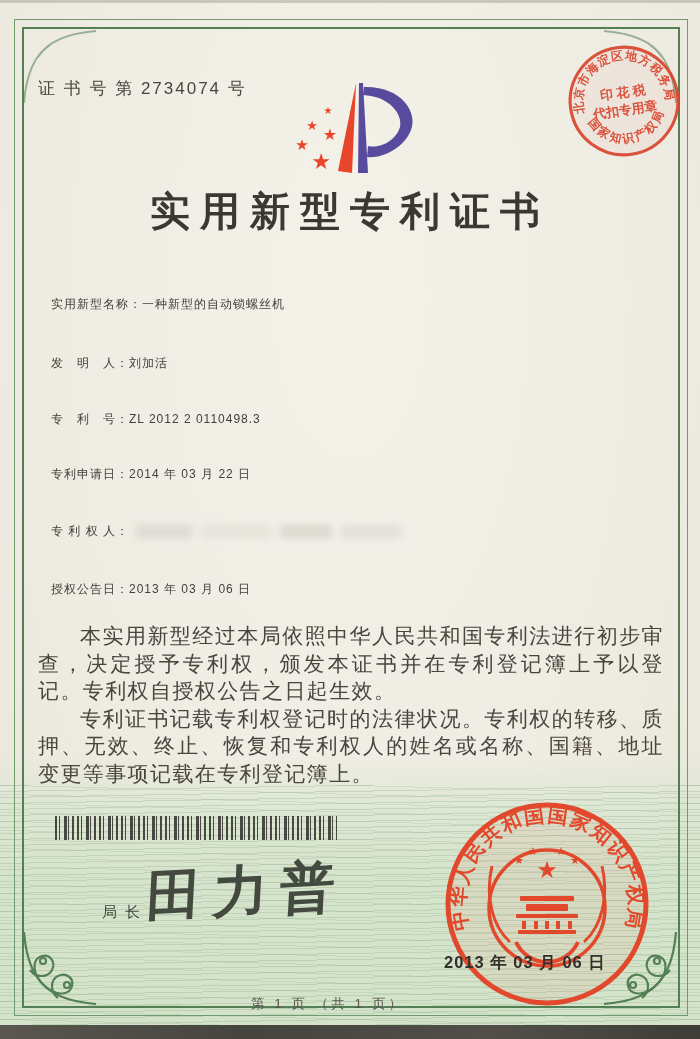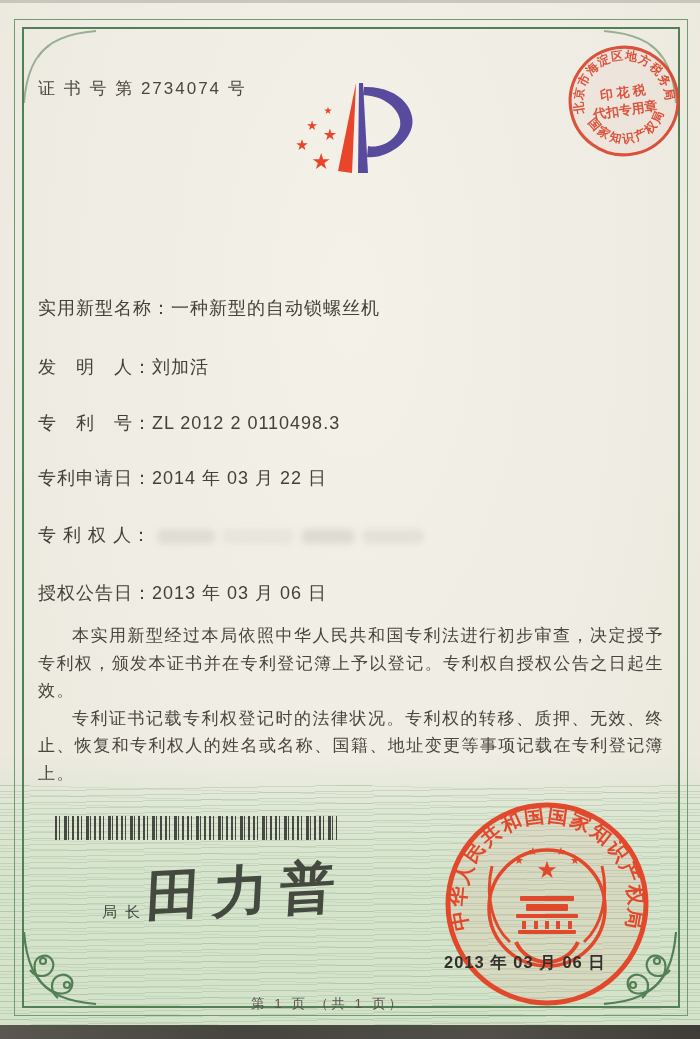--- a/index.html
+++ b/index.html
@@ -30,28 +30,28 @@
   .corner.bl { left:22px; bottom:36px; transform:scaleX(-1); }
   .corner.tr { right:22px; top:26px; transform:scaleY(-1); opacity:.55; }
   .corner.tl { left:22px; top:26px; transform:scale(-1,-1); opacity:.55; }
 
   .cert-no { position:absolute; left:38px; top:74px; font-size:17px; letter-spacing:2px; color:#4b453e; }
   .tax-stamp { position:absolute; left:566px; top:40px; width:116px; height:116px; transform:rotate(-8deg); opacity:.92; }
   .logo { position:absolute; left:278px; top:76px; width:164px; height:108px; }
   .title { position:absolute; left:0; right:0; top:181px; text-align:center;
     font-size:40px; font-weight:600; letter-spacing:10px; color:#3b3833; }
 
-  .field { position:absolute; left:38px; font-size:18px; letter-spacing:1px; color:#45403a; white-space:nowrap; }
+  .field { position:absolute; left:51px; font-size:12px; letter-spacing:1px; color:#45403a; white-space:nowrap; }
   .f0 { top:293px; } .f1 { top:352px;text-align:center; } .f2 { top:408px; } .f3 { top:463px; } .f4 { top:520px; } .f5 { top:578px; }
   .blur-blobs { display:inline-flex; gap:7px; vertical-align:middle; margin-left:6px; }
   .blob { height:15px; border-radius:6px; background:#e2dfd7; filter:blur(3px); opacity:.9; }
   .blob.b0{width:58px;background:#dedbd3;} .blob.b1{width:72px;background:#e7e4dc;} .blob.b2{width:54px;background:#dcd9d1;} .blob.b3{width:62px;background:#e3e0d8;}
 
   .paragraphs { position:absolute; left:38px; right:36px; top:619px;
-    font-size:17px; line-height:27.6px; letter-spacing:1.4px; text-align:justify; color:#4a443d; }
+    font-size:21px; line-height:27.6px; letter-spacing:1.4px; text-align:justify; color:#4a443d; }
   .paragraphs p { text-indent:2em; }
 
   .barcode { position:absolute; left:55px; top:813px; width:282px; height:24px;
     background: repeating-linear-gradient(90deg,
       #2f2d2a 0 2px, transparent 2px 4px,
       #2f2d2a 4px 5px, transparent 5px 9px,
       #2f2d2a 9px 12px, transparent 12px 13px,
       #2f2d2a 13px 14px, transparent 14px 17px,
       #2f2d2a 17px 19px, transparent 19px 22px); opacity:.85; }
 
@@ -120,20 +120,21 @@
     <text x="50" y="35" font-size="10" fill="#e8452a" text-anchor="middle">★</text>
     <text x="34" y="51" font-size="13" fill="#e8452a" text-anchor="middle">★</text>
     <text x="52" y="61" font-size="16" fill="#e8452a" text-anchor="middle">★</text>
     <text x="24" y="71" font-size="15" fill="#e8452a" text-anchor="middle">★</text>
     <text x="43" y="90" font-size="22" fill="#e8452a" text-anchor="middle">★</text>
     <polygon points="78,4 60,92 74,94" fill="#e8452a"></polygon>
     <polygon points="81,4 85,4 90,94 80,94" fill="#584a9d"></polygon>
     <path d="M 86 8 C 124 7 140 34 133 51 C 126 69 104 80 89 78 L 90 67 C 105 70 119 59 122 48 C 125 35 111 17 85 16 Z" fill="#584a9d"></path>
   </svg>
 
+  <div class="title">实用新型专利证书</div>
 
   <div class="field f0"><span>实用新型名称：</span><span>一种新型的自动锁螺丝机</span></div>
   <div class="field f1"><span>发　明　人：</span><span>刘加活</span></div>
   <div class="field f2"><span>专　利　号：</span><span>ZL 2012 2 0110498.3</span></div>
   <div class="field f3"><span>专利申请日：</span><span>2014 年 03 月 22 日</span></div>
   <div class="field f4">
     <span>专 利 权 人：</span><span class="blur-blobs">
         <span class="blob b0"></span>
         <span class="blob b1"></span>
         <span class="blob b2"></span>

